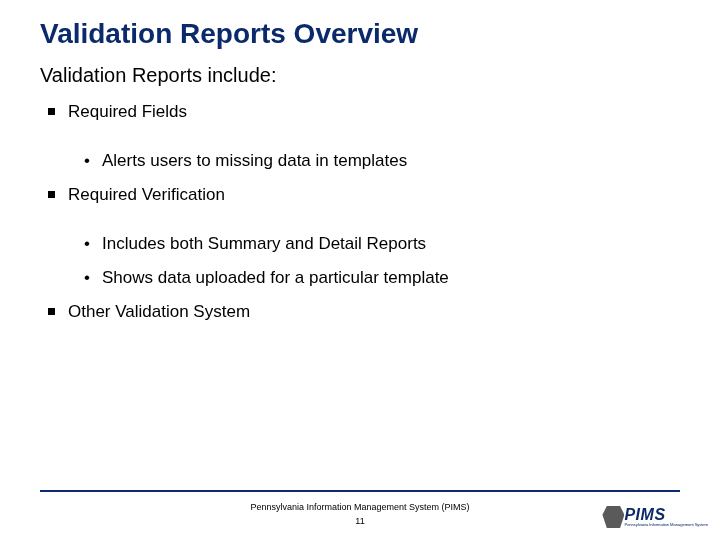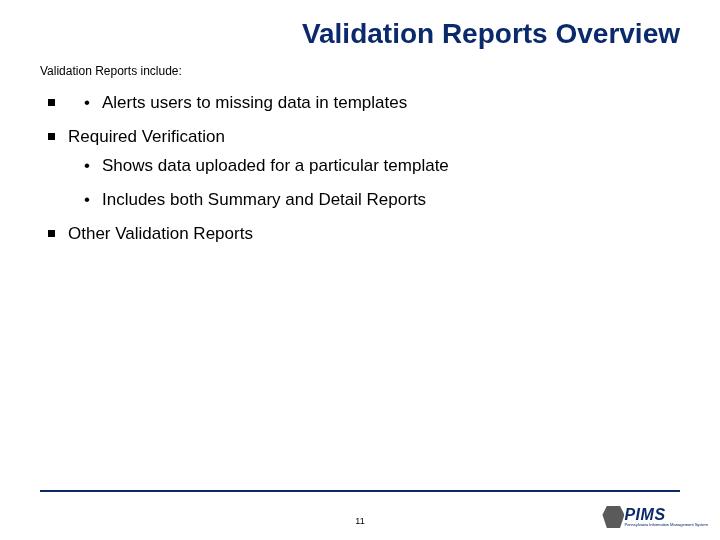--- a/index.html
+++ b/index.html
@@ -17,24 +17,23 @@
     width: 720px;
     height: 540px;
     box-sizing: border-box;
     padding: 18px 40px 0 40px;
   }
   .title {
     font-size: 28px;
     font-weight: bold;
     color: #0b2a6b;
     margin: 0 0 14px 0;
-    text-align: right;
   }
   .intro {
-    font-size: 12px;
+    font-size: 20px;
     margin: 0 0 14px 0;
   }
   ul.level1 {
     list-style: none;
     padding: 0;
     margin: 0;
   }
   ul.level1 > li {
     position: relative;
     padding-left: 28px;
@@ -47,21 +46,21 @@
     position: absolute;
     left: 8px;
     top: 7px;
     width: 7px;
     height: 7px;
     background: #000;
   }
   ul.level2 {
     list-style: none;
     padding: 0;
-    margin: 6px 0 10px 14px;
+    margin: 26px 0 10px 14px;
   }
   ul.level2 > li {
     position: relative;
     padding-left: 20px;
     margin: 0 0 12px 0;
     font-size: 17px;
     line-height: 1.3;
   }
   ul.level2 > li::before {
     content: "\2022";
@@ -132,39 +131,41 @@
 <body>
 
 <div class="slide">
 
   <h1 class="title">Validation Reports Overview</h1>
 
   <p class="intro">Validation Reports include:</p>
 
   <ul class="level1">
     <li>
+      <span>Required Fields</span>
       <ul class="level2">
         <li>Alerts users to missing data in templates</li>
       </ul>
     </li>
     <li>
       <span>Required Verification</span>
       <ul class="level2">
+        <li>Includes both Summary and Detail Reports</li>
         <li>Shows data uploaded for a particular template</li>
-        <li>Includes both Summary and Detail Reports</li>
       </ul>
     </li>
     <li>
-      <span>Other Validation Reports</span>
+      <span>Other Validation System</span>
       <ul class="level2">
       </ul>
     </li>
   </ul>
 
   <div class="divider"></div>
+  <div class="footer-text">Pennsylvania Information Management System (PIMS)</div>
   <div class="page-number">11</div>
 
   <div class="logo">
     <div class="logo-keystone"></div>
     <div class="logo-text">
       <span class="logo-pims">PIMS</span>
       <span class="logo-sub">Pennsylvania Information Management System</span>
     </div>
   </div>
 

